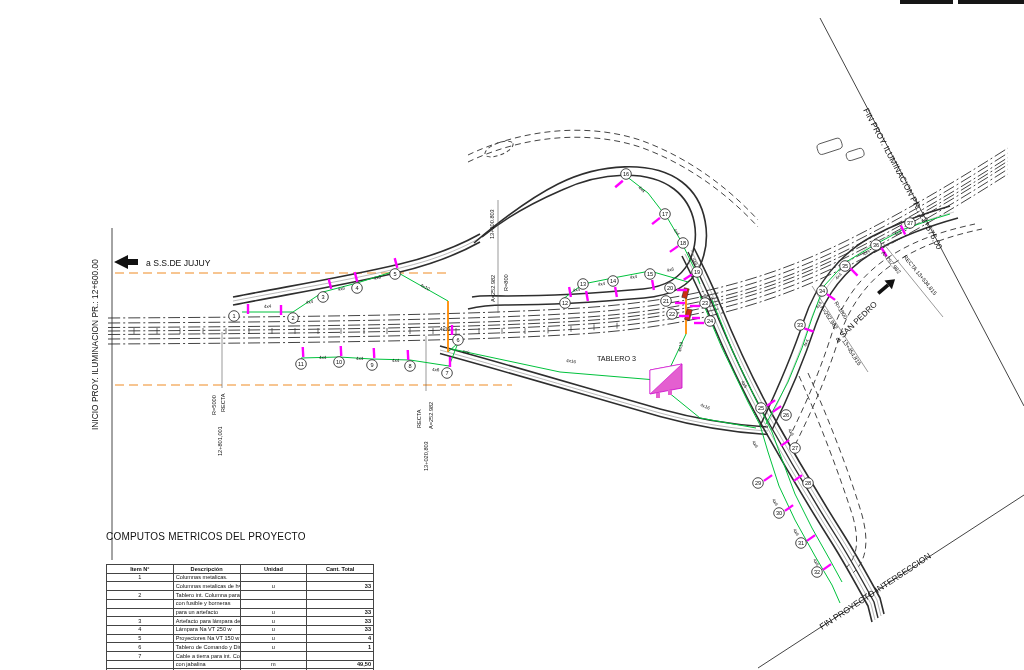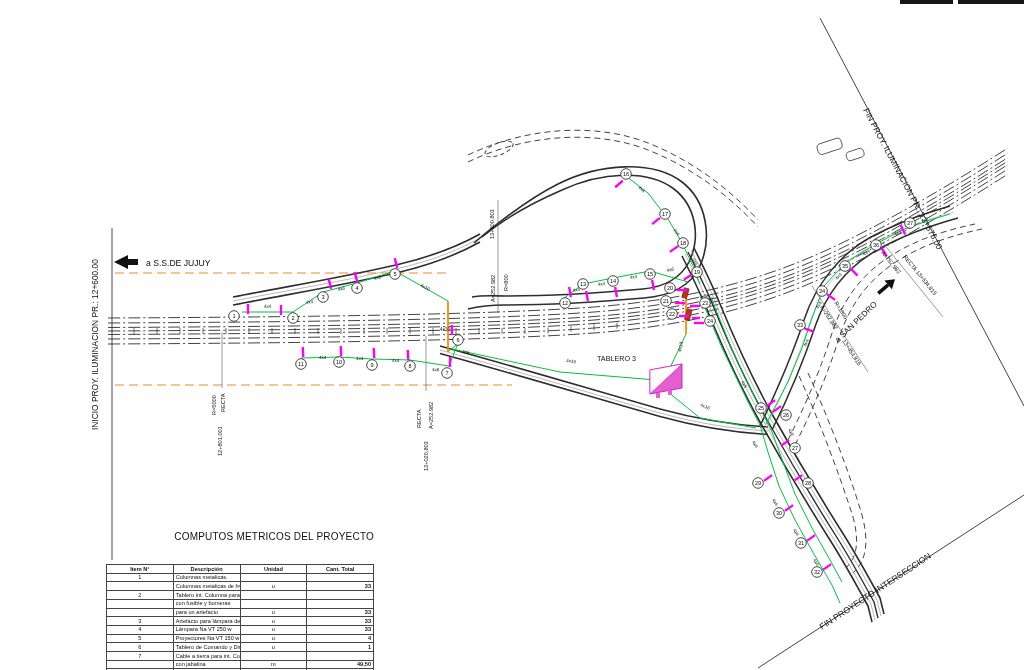--- a/index.html
+++ b/index.html
@@ -1,21 +1,21 @@
 <!DOCTYPE html>
 <html><head>
 <meta charset="utf-8">
 <style>
   html,body{margin:0;padding:0;background:#e8e8e8;}
   #canvas{position:relative;width:1024px;height:670px;background:#ffffff;overflow:hidden;
           font-family:"Liberation Sans",sans-serif;}
   #plan{position:absolute;left:0;top:0;}
   svg text{font-family:"Liberation Sans",sans-serif;fill:#111;}
   .tablewrap{position:absolute;left:106px;top:531px;width:268px;}
-  .ttitle{text-align:right;font-size:10px;letter-spacing:.2px;color:#111;margin-bottom:22px;white-space:nowrap;}
+  .ttitle{text-align:left;font-size:10px;letter-spacing:.2px;color:#111;margin-bottom:22px;white-space:nowrap;}
   table.comp{border-collapse:collapse;width:100%;table-layout:fixed;}
   table.comp th,table.comp td{border:0.5px solid #444;font-size:5.6px;line-height:1.2;
      padding:0.5px 2px;color:#111;overflow:hidden;white-space:nowrap;}
   table.comp th{font-weight:bold;text-align:center;}
   table.comp{border:1px solid #333;}
   td.c0{text-align:center;width:22px;}
   td.c1{width:160px;}
   td.c2{text-align:center;width:26px;}
   td.c3{text-align:right;width:40px;font-weight:bold;}
 </style>

